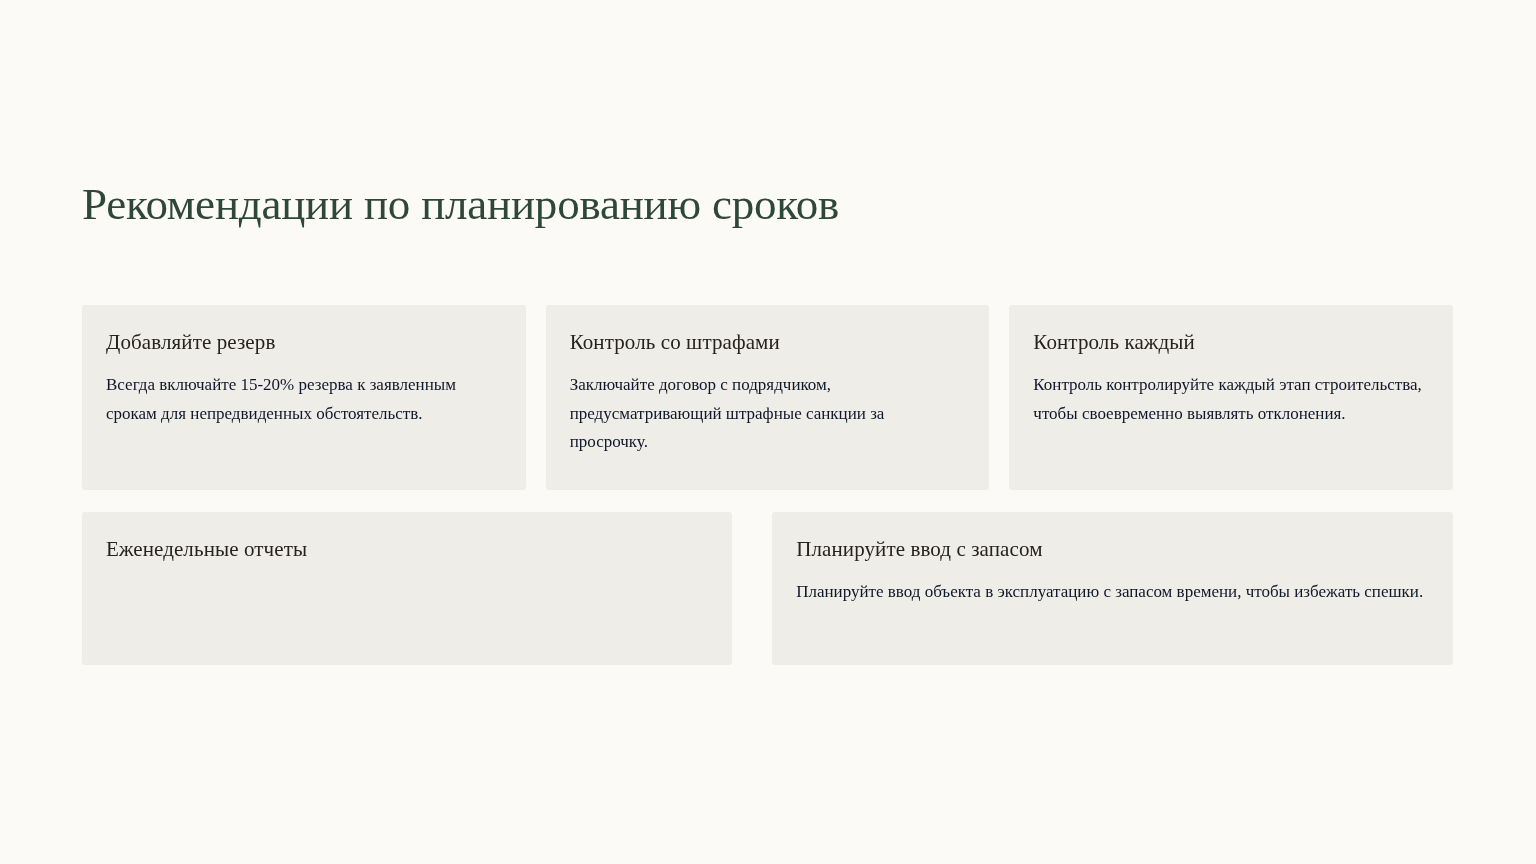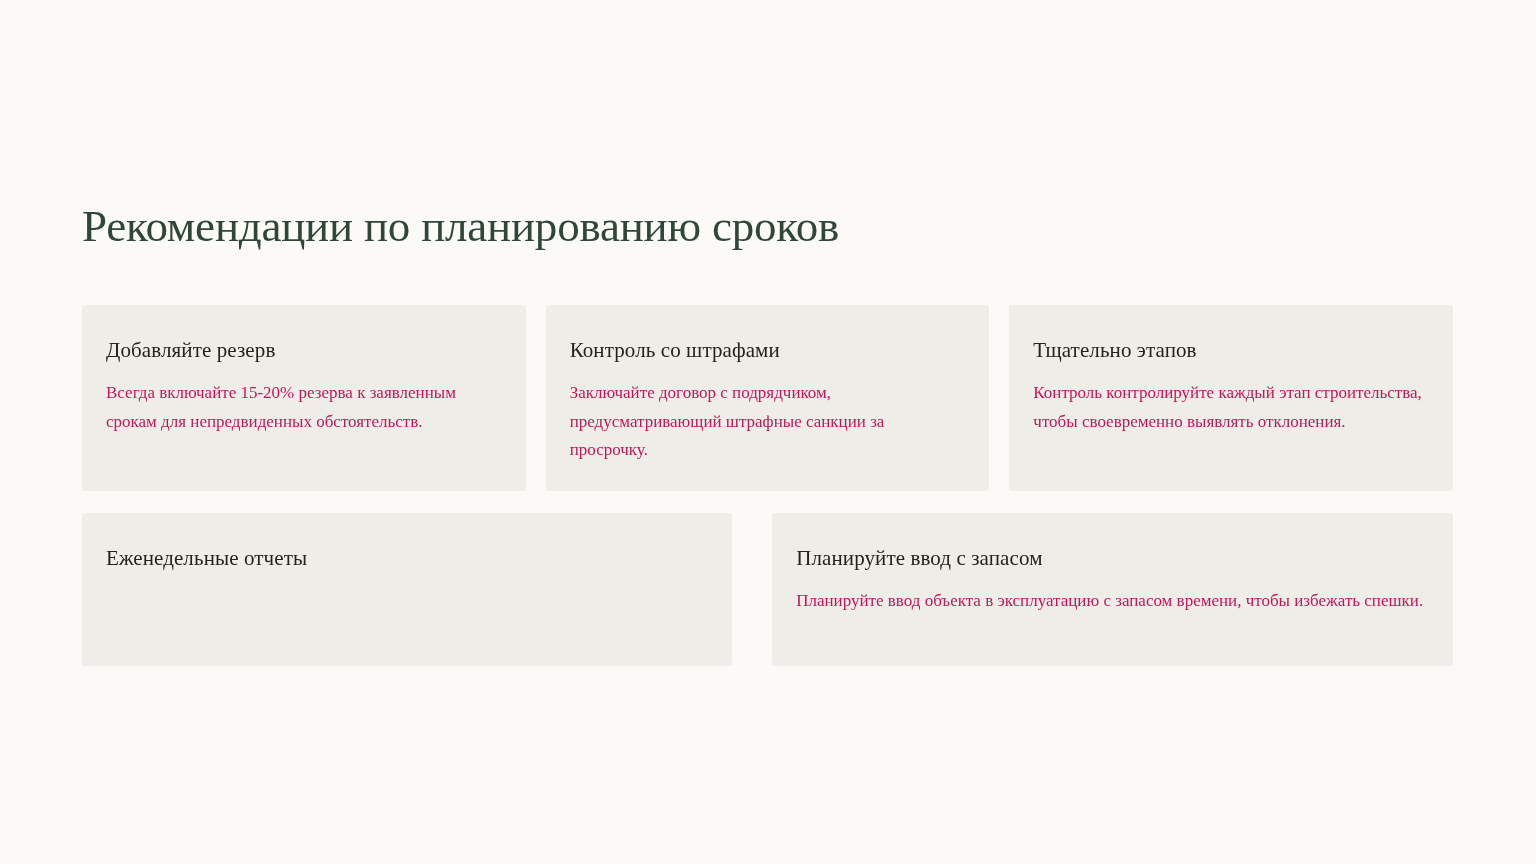--- a/index.html
+++ b/index.html
@@ -20,21 +20,21 @@
     position: relative;
     width: 1536px;
     height: 864px;
     box-sizing: border-box;
   }
 
   
   #page-title {
     position: absolute;
     left: 82px;
-    top: 200px;
+    top: 178px;
     width: 1380px;
     margin: 0;
     font-family: "Liberation Serif", "DejaVu Serif", serif;
     font-size: 45px;
     font-weight: 400;
     line-height: 1.18;
     letter-spacing: -0.2px;
     color: #2E4739;
     white-space: nowrap;
   }
@@ -53,21 +53,21 @@
     margin-bottom: 22px;
   }
   .card-row:last-child {
     margin-bottom: 0;
   }
 
   .card {
     background: #EFEDE7;
     border-radius: 3px;
     box-sizing: border-box;
-    padding: 32px 24px 26px 24px;
+    padding: 24px 24px 26px 24px;
   }
 
   
   .row-top .card {
     width: 445px;
     min-height: 185px;
   }
 
   
   .row-bottom .card-wide-left  { width: 736px; min-height: 153px; }
@@ -82,21 +82,21 @@
     color: #262220;
     letter-spacing: 0.1px;
   }
 
   .card-body {
     margin: 0;
     font-family: "Liberation Serif", "DejaVu Serif", serif;
     font-size: 17px;
     font-weight: 400;
     line-height: 1.68;
-    color: #be185d;
+    color: #0f172a;
   }
 </style>
 </head>
 <body>
 
 <div id="slide">
 
   <h1 id="page-title">Рекомендации по планированию сроков</h1>
 
   <div id="card-grid">
@@ -107,21 +107,21 @@
         <h2 class="card-heading">Добавляйте резерв</h2>
         <p class="card-body">Всегда включайте 15-20% резерва к заявленным срокам для непредвиденных обстоятельств.</p>
       </div>
 
       <div class="card">
         <h2 class="card-heading">Контроль со штрафами</h2>
         <p class="card-body">Заключайте договор с подрядчиком, предусматривающий штрафные санкции за просрочку.</p>
       </div>
 
       <div class="card">
-        <h2 class="card-heading">Тщательно этапов</h2>
+        <h2 class="card-heading">Контроль каждый</h2>
         <p class="card-body">Контроль контролируйте каждый этап строительства, чтобы своевременно выявлять отклонения.</p>
       </div>
 
     </div>
 
     <div class="card-row row-bottom">
 
       <div class="card card-wide-left">
         <h2 class="card-heading">Еженедельные отчеты</h2>
       </div>

